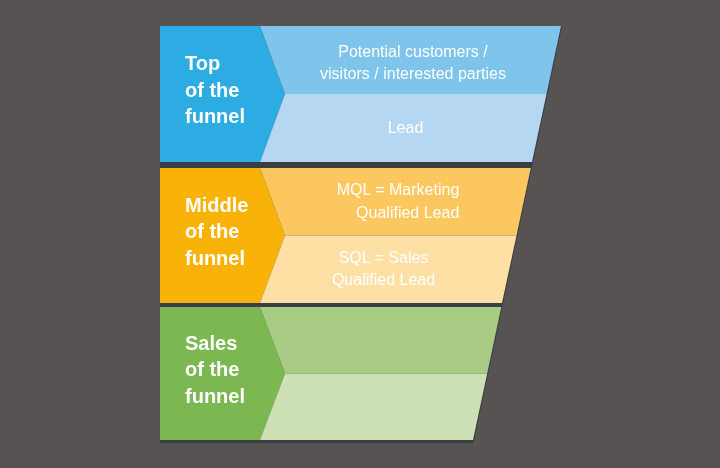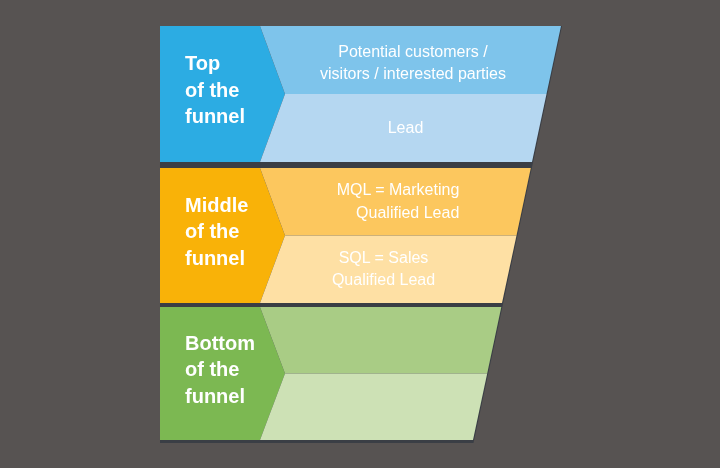--- a/index.html
+++ b/index.html
@@ -75,21 +75,21 @@
     <polygon points="260,307 501.3,307 487.2,373.5 285,373.5" fill="#A9CC85"></polygon>
     <polygon points="285,373.5 487.2,373.5 473,440 260,440" fill="#CDE1B5"></polygon>
   </svg>
 
   <div class="txt stage-label lbl-0">Top
 of the
 funnel</div>
   <div class="txt stage-label lbl-1">Middle
 of the
 funnel</div>
-  <div class="txt stage-label lbl-2">Bottom
+  <div class="txt stage-label lbl-2">Sales
 of the
 funnel</div>
 
   <div class="txt band-text b-0-1">Lead</div>
   <div class="txt band-text b-0-0">Potential customers /
 visitors / interested parties</div>
   <div class="txt band-text b-1-0">MQL = Marketing
 Qualified Lead</div>
   <div class="txt band-text b-1-1">SQL = Sales
 Qualified Lead</div>

